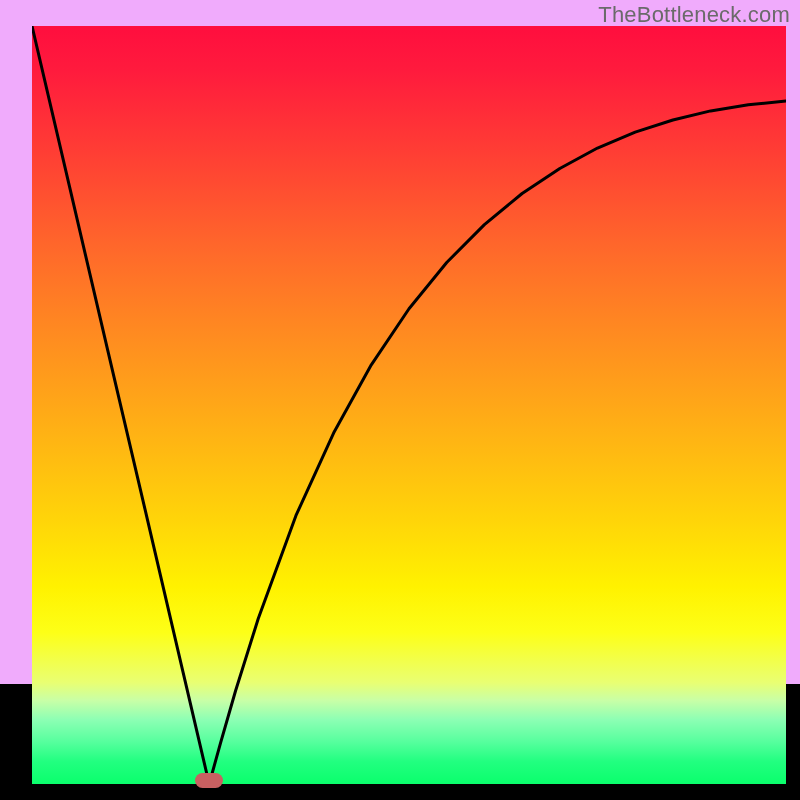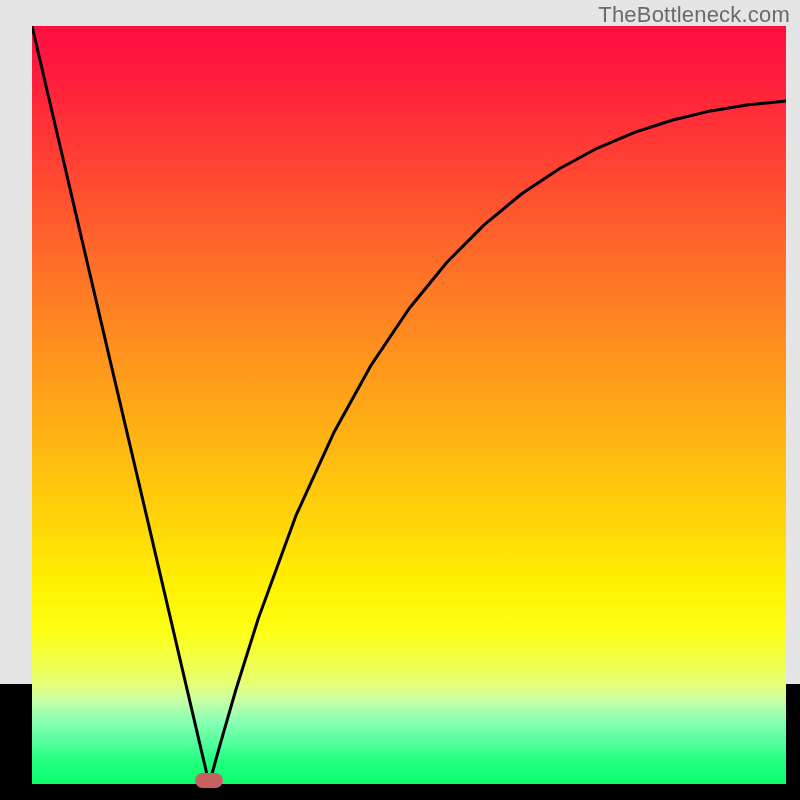--- a/index.html
+++ b/index.html
@@ -7,21 +7,21 @@
     padding: 0;
     width: 800px;
     height: 800px;
     background: #000;
     overflow: hidden;
   }
   .container {
     position: relative;
     width: 800px;
     height: 684px;
-    background: #e5e5e5;
+    background: #f0abfc;
   }
   .watermark {
     position: absolute;
     top: 2px;
     right: 10px;
     font-family: Arial, Helvetica, sans-serif;
     font-size: 22px;
     color: #6a6a6a;
     letter-spacing: 0.2px;
     z-index: 3;

